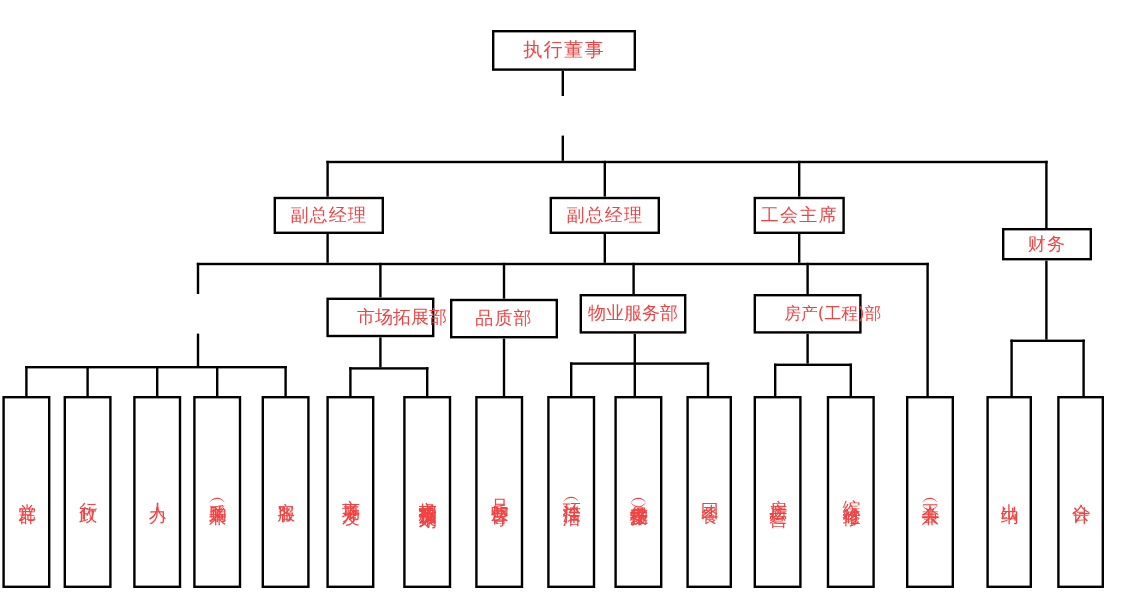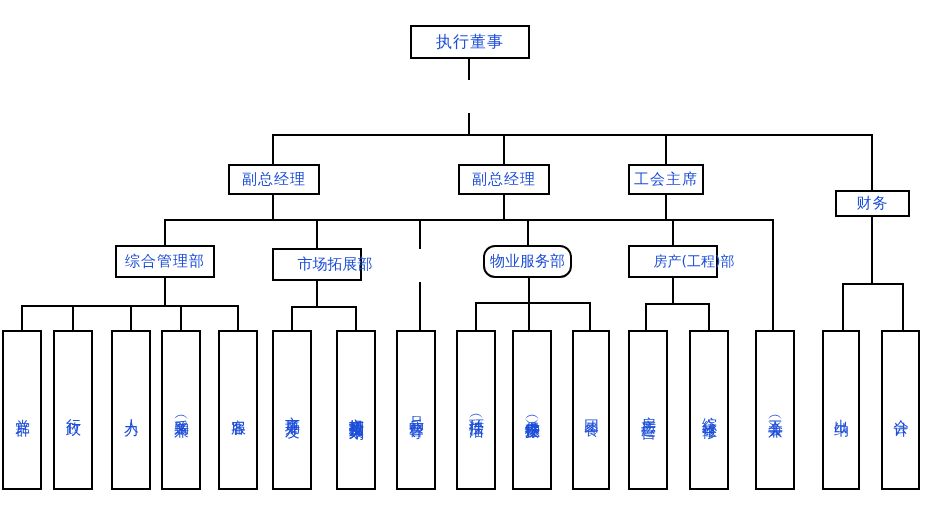--- a/index.html
+++ b/index.html
@@ -1,18 +1,18 @@
 <!DOCTYPE html>
 <html><head>
 <meta charset="utf-8">
 <style>
   html, body { margin:0; padding:0; background:#ffffff; }
   .canvas {
     position:relative; width:931px; height:508px; background:#ffffff;
-    font-family:"DejaVu Sans", sans-serif; color:#1d4ed8; overflow:hidden;
+    font-family:"DejaVu Sans", sans-serif; color:#ef4444; overflow:hidden;
   }
   .box {
     position:absolute; box-sizing:border-box;
     border:2px solid #000000; background:#ffffff;
     display:flex; align-items:center; justify-content:center;
     font-size:16px; letter-spacing:1px; white-space:nowrap;
   }
   .vbox {
     position:absolute; box-sizing:border-box;
     border:2px solid #000000; background:#ffffff;
@@ -68,23 +68,23 @@
   <div class="lv" style="left:871px;top:217px;height:66px;"></div>
   <div class="lh" style="left:842px;top:283px;width:62px;"></div>
   <div class="lv" style="left:842px;top:283px;height:47px;"></div>
   <div class="lv" style="left:902px;top:283px;height:47px;"></div>
 
   <div class="box" style="left:410px;top:25px;width:120px;height:34px;">执行董事</div>
   <div class="box" style="left:228px;top:164px;width:92px;height:31px;font-size:15px;">副总经理</div>
   <div class="box" style="left:458px;top:164px;width:92px;height:31px;font-size:15px;">副总经理</div>
   <div class="box" style="left:835px;top:190px;width:75px;height:27px;font-size:15px;">财务</div>
   <div class="box" style="left:628px;top:164px;width:76px;height:31px;font-size:15px;">工会主席</div>
-  <div class="box" style="left:115px;top:245px;width:100px;height:33px;font-size:15px;">综合管理部</div>
   <div class="box" style="left:272px;top:248px;width:90px;height:33px;font-size:15px;letter-spacing:0;padding-left:36px;">市场拓展部</div>
-  <div class="box" style="left:483px;top:245px;width:89px;height:33px;font-size:15px;letter-spacing:0;border-radius:12px;">物业服务部</div>
+  <div class="box" style="left:375px;top:249px;width:90px;height:33px;font-size:15px;">品质部</div>
+  <div class="box" style="left:483px;top:245px;width:89px;height:33px;font-size:15px;letter-spacing:0;">物业服务部</div>
   <div class="box" style="left:628px;top:245px;width:90px;height:33px;font-size:14px;letter-spacing:0;padding-left:42px;">房产(工程)部</div>
 
   <div class="vbox" style="left:2px;top:330px;width:40px;height:160px;">党群</div>
   <div class="vbox" style="left:53px;top:330px;width:40px;height:160px;">行政</div>
   <div class="vbox" style="left:111px;top:330px;width:40px;height:160px;">人力</div>
   <div class="vbox" style="left:161px;top:330px;width:40px;height:160px;letter-spacing:1px;">采购（兼）</div>
   <div class="vbox" style="left:218px;top:330px;width:40px;height:160px;">客服</div>
   <div class="vbox" style="left:272px;top:330px;width:40px;height:160px;">市场开发</div>
   <div class="vbox" style="left:336px;top:330px;width:40px;height:160px;letter-spacing:1px;">市场招投标及策划</div>
   <div class="vbox" style="left:396px;top:330px;width:40px;height:160px;">品质督导</div>

